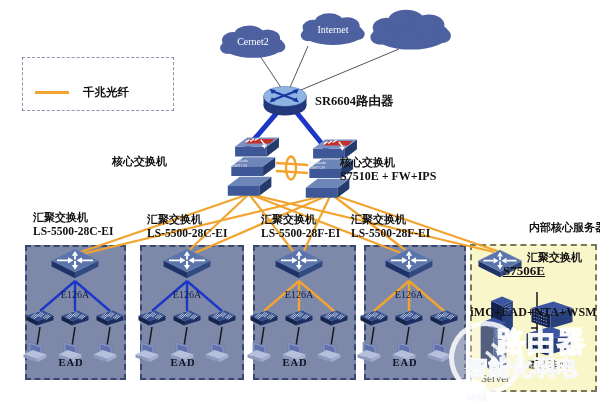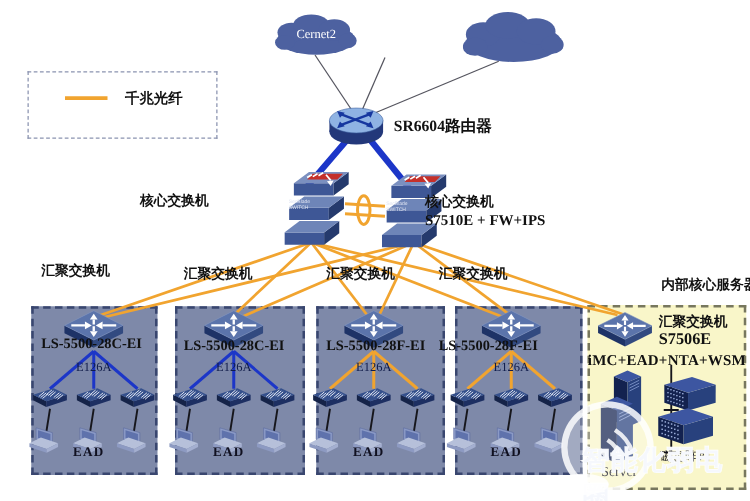--- a/index.html
+++ b/index.html
@@ -5,39 +5,39 @@
   html,body{margin:0;padding:0;background:#fff;}
   .canvas{position:relative;width:600px;height:401px;background:#ffffff;overflow:hidden;
           font-family:"Liberation Serif",serif;color:#111;}
   .bgbox{position:absolute;z-index:1;box-sizing:border-box;}
   .agg-block{background:#7e89a9;border:2px dashed #39466f;}
   .server-box{background:#f9f6c9;border:2px dashed #77775e;}
   .wires{position:absolute;left:0;top:0;z-index:2;}
   .icon{position:absolute;z-index:3;}
   .lbl{position:absolute;z-index:4;white-space:nowrap;}
   .legend{position:absolute;z-index:4;box-sizing:border-box;border:1.5px dashed #8a93b0;
-          padding:9px 10px 7px 12px;display:flex;flex-direction:row;justify-content:center;}
+          padding:9px 10px 7px 12px;display:flex;flex-direction:column;justify-content:flex-end;}
   .legend-row{display:flex;align-items:center;height:22px;}
   .legend-swatch{display:inline-block;width:34px;height:3px;margin-right:14px;}
   .legend-label{font-size:11.5px;font-weight:600;}
   .cloud-wrap{position:absolute;z-index:3;}
   .cloud-wrap svg{position:absolute;left:0;top:0;width:100%;height:100%;color:#4d61a0;}
   .cloud-text{position:absolute;z-index:4;width:100%;text-align:center;color:#fff;
               font-size:10px;line-height:11px;top:50%;transform:translateY(-54%);}
   .agg-lbl{font-size:11px;line-height:13.5px;font-weight:600;}
-  .model-line{font-size:11.5px;font-weight:600;margin-top:44px;}
+  .model-line{font-size:11.5px;font-weight:600;}
   .core-lbl{text-align:left;font-size:11px;line-height:14px;font-weight:600;}
   .core-lbl .model{font-size:12px;}
   .e-label{font-size:10px;font-weight:400;color:#101c4a;text-align:center;}
   .ead-label{font-size:10.5px;letter-spacing:1px;color:#101020;text-align:center;font-weight:bold;}
   .face-text{position:absolute;z-index:4;color:#dfe4f2;font-size:4px;line-height:5px;font-family:"Liberation Sans",sans-serif;}
   .router-lbl{font-size:12.5px;font-weight:700;}
   .srv-title{font-size:11px;font-weight:600;}
   .srv-sub{font-size:13px;font-weight:700;}
-  .software-lbl{font-size:12px;font-weight:700;text-align:center;letter-spacing:.2px;}
+  .software-lbl{font-size:12px;font-weight:700;text-align:center;letter-spacing:.2px;margin-top:24px;}
   .small-lbl{font-size:10px;color:#101020;}
   .server-lbl{font-size:11px;color:#101020;}
   .wm{position:absolute;z-index:6;font-family:"DejaVu Sans",sans-serif;font-weight:700;}
   .wm-circle{box-sizing:border-box;border:5px solid rgba(255,255,255,.8);border-radius:50%;
              background:rgba(255,255,255,.28);}
   .wm-line1{color:rgba(255,255,255,.55);-webkit-text-stroke:1.6px rgba(255,255,255,.92);
             font-size:28px;letter-spacing:2px;}
   .wm-line2{color:#4d7fd6;-webkit-text-stroke:1.1px rgba(255,255,255,.95);
             font-size:21.5px;letter-spacing:1px;}
   .wm-puff{background:rgba(255,255,255,.85);border-radius:50%;}
@@ -237,26 +237,32 @@
     </g>
   </svg>
 
   <div class="legend" style="left:22px;top:57px;width:152px;height:54px;">
     <div class="legend-row">
       <span class="legend-swatch" style="background:#f1a42f;"></span>
       <span class="legend-label">千兆光纤</span>
     </div>
   </div>
 
-  <div class="cloud-wrap" style="left:220px;top:10px;width:66px;height:36px;">
+  <div class="cloud-wrap" style="left:220px;top:24px;width:66px;height:36px;">
     <svg viewBox="0 0 100 54">
         <use href="#icon-cloud"></use>
       </svg>
     <div class="cloud-text">Cernet2</div>
   </div>
+  <div class="cloud-wrap" style="left:297px;top:12px;width:72px;height:35px;">
+    <svg viewBox="0 0 100 54">
+        <use href="#icon-cloud"></use>
+      </svg>
+    <div class="cloud-text">Internet</div>
+  </div>
   <div class="cloud-wrap" style="left:365px;top:8px;width:92px;height:44px;">
     <svg viewBox="0 0 100 54">
         <use href="#icon-cloud"></use>
       </svg>
   </div>
 
   <svg class="icon" style="left:262px;top:84px;" width="46" height="34" viewBox="0 0 60 44">
       <use href="#icon-router"></use>
     </svg>
   <div class="lbl router-lbl" style="left:315px;top:93px;">SR6604路由器</div>
@@ -394,21 +400,21 @@
     </svg>
   <svg class="icon" style="left:426px;top:341px;" width="26" height="24" viewBox="0 0 34 30">
       <use href="#icon-laptop"></use>
     </svg>
   <div class="lbl ead-label" style="left:385px;top:357px;width:40px;">EAD</div>
 
   <svg class="icon" style="left:477px;top:247px;" width="46" height="36" viewBox="0 0 64 44">
       <use href="#icon-dswitch"></use>
     </svg>
   <div class="lbl srv-title" style="left:527px;top:250px;">汇聚交换机</div>
-  <div class="lbl srv-sub" style="left:527px;top:263px;">S7506E</div>
+  <div class="lbl srv-sub" style="left:503px;top:263px;text-decoration:underline;">S7506E</div>
   <div class="lbl software-lbl" style="left:470px;top:281px;width:127px;">iMC+EAD+NTA+WSM</div>
   <svg class="icon" style="left:488px;top:293px;" width="28" height="52" viewBox="0 0 36 62">
       <use href="#icon-tower"></use>
     </svg>
   <svg class="icon" style="left:477px;top:315px;" width="33" height="58" viewBox="0 0 36 62">
       <use href="#icon-tower"></use>
     </svg>
   <svg class="icon" style="left:525px;top:300px;" width="54" height="30" viewBox="0 0 60 38">
       <use href="#icon-diskarray"></use>
     </svg>
@@ -421,16 +427,17 @@
   <div class="wm wm-circle" style="left:449px;top:321px;width:74px;height:74px;">
     <svg width="64" height="64" viewBox="0 0 64 64" style="position:absolute;left:2px;top:2px;">
       <g stroke="rgba(255,255,255,.85)" stroke-width="3.5" fill="none">
         <circle cx="18" cy="42" r="3.5" fill="rgba(255,255,255,.85)" stroke="none"></circle>
         <path d="M24 32 A14 14 0 0 1 30 40"></path>
         <path d="M30 24 A24 24 0 0 1 40 37"></path>
         <path d="M36 16 A34 34 0 0 1 50 34"></path>
       </g>
     </svg>
   </div>
+  <div class="wm wm-line1" style="left:497px;top:323px;">路由器</div>
   <div class="wm wm-line2" style="left:466px;top:353px;">智能化弱电圈</div>
   <div class="wm wm-puff" style="left:445px;top:379px;width:42px;height:17px;"></div>
 
 </div>
 
 </body></html>

